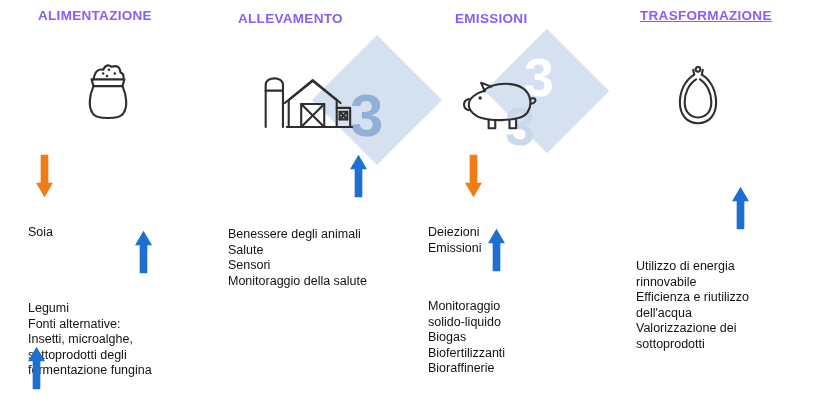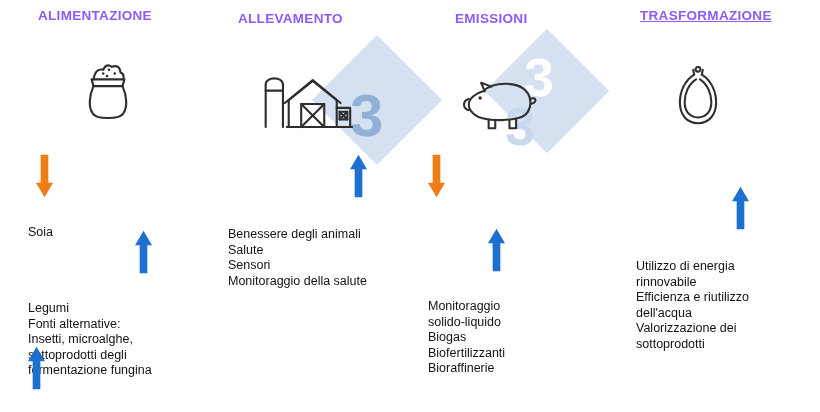--- a/index.html
+++ b/index.html
@@ -146,20 +146,22 @@
     <div class="item-text">Benessere degli animali
 Salute
 Sensori
 Monitoraggio della salute</div>
   </div>
 
   <div class="item" style="left:428px; top:152px;">
     <svg class="arrow" width="17" height="48" viewBox="0 0 20 50">
       <polygon points="10,50 0,33 5.5,33 5.5,0 14.5,0 14.5,33 20,33" fill="#f07c16"></polygon>
     </svg>
+    <div class="item-text">Deiezioni
+Emissioni</div>
   </div>
 
   <div class="item" style="left:428px; top:226px;">
     <svg class="arrow" width="17" height="48" viewBox="0 0 20 50">
       <polygon points="10,0 0,17 5.5,17 5.5,50 14.5,50 14.5,17 20,17" fill="#1d6fd0"></polygon>
     </svg>
     <div class="item-text">Monitoraggio
 solido-liquido
 Biogas
 Biofertilizzanti

